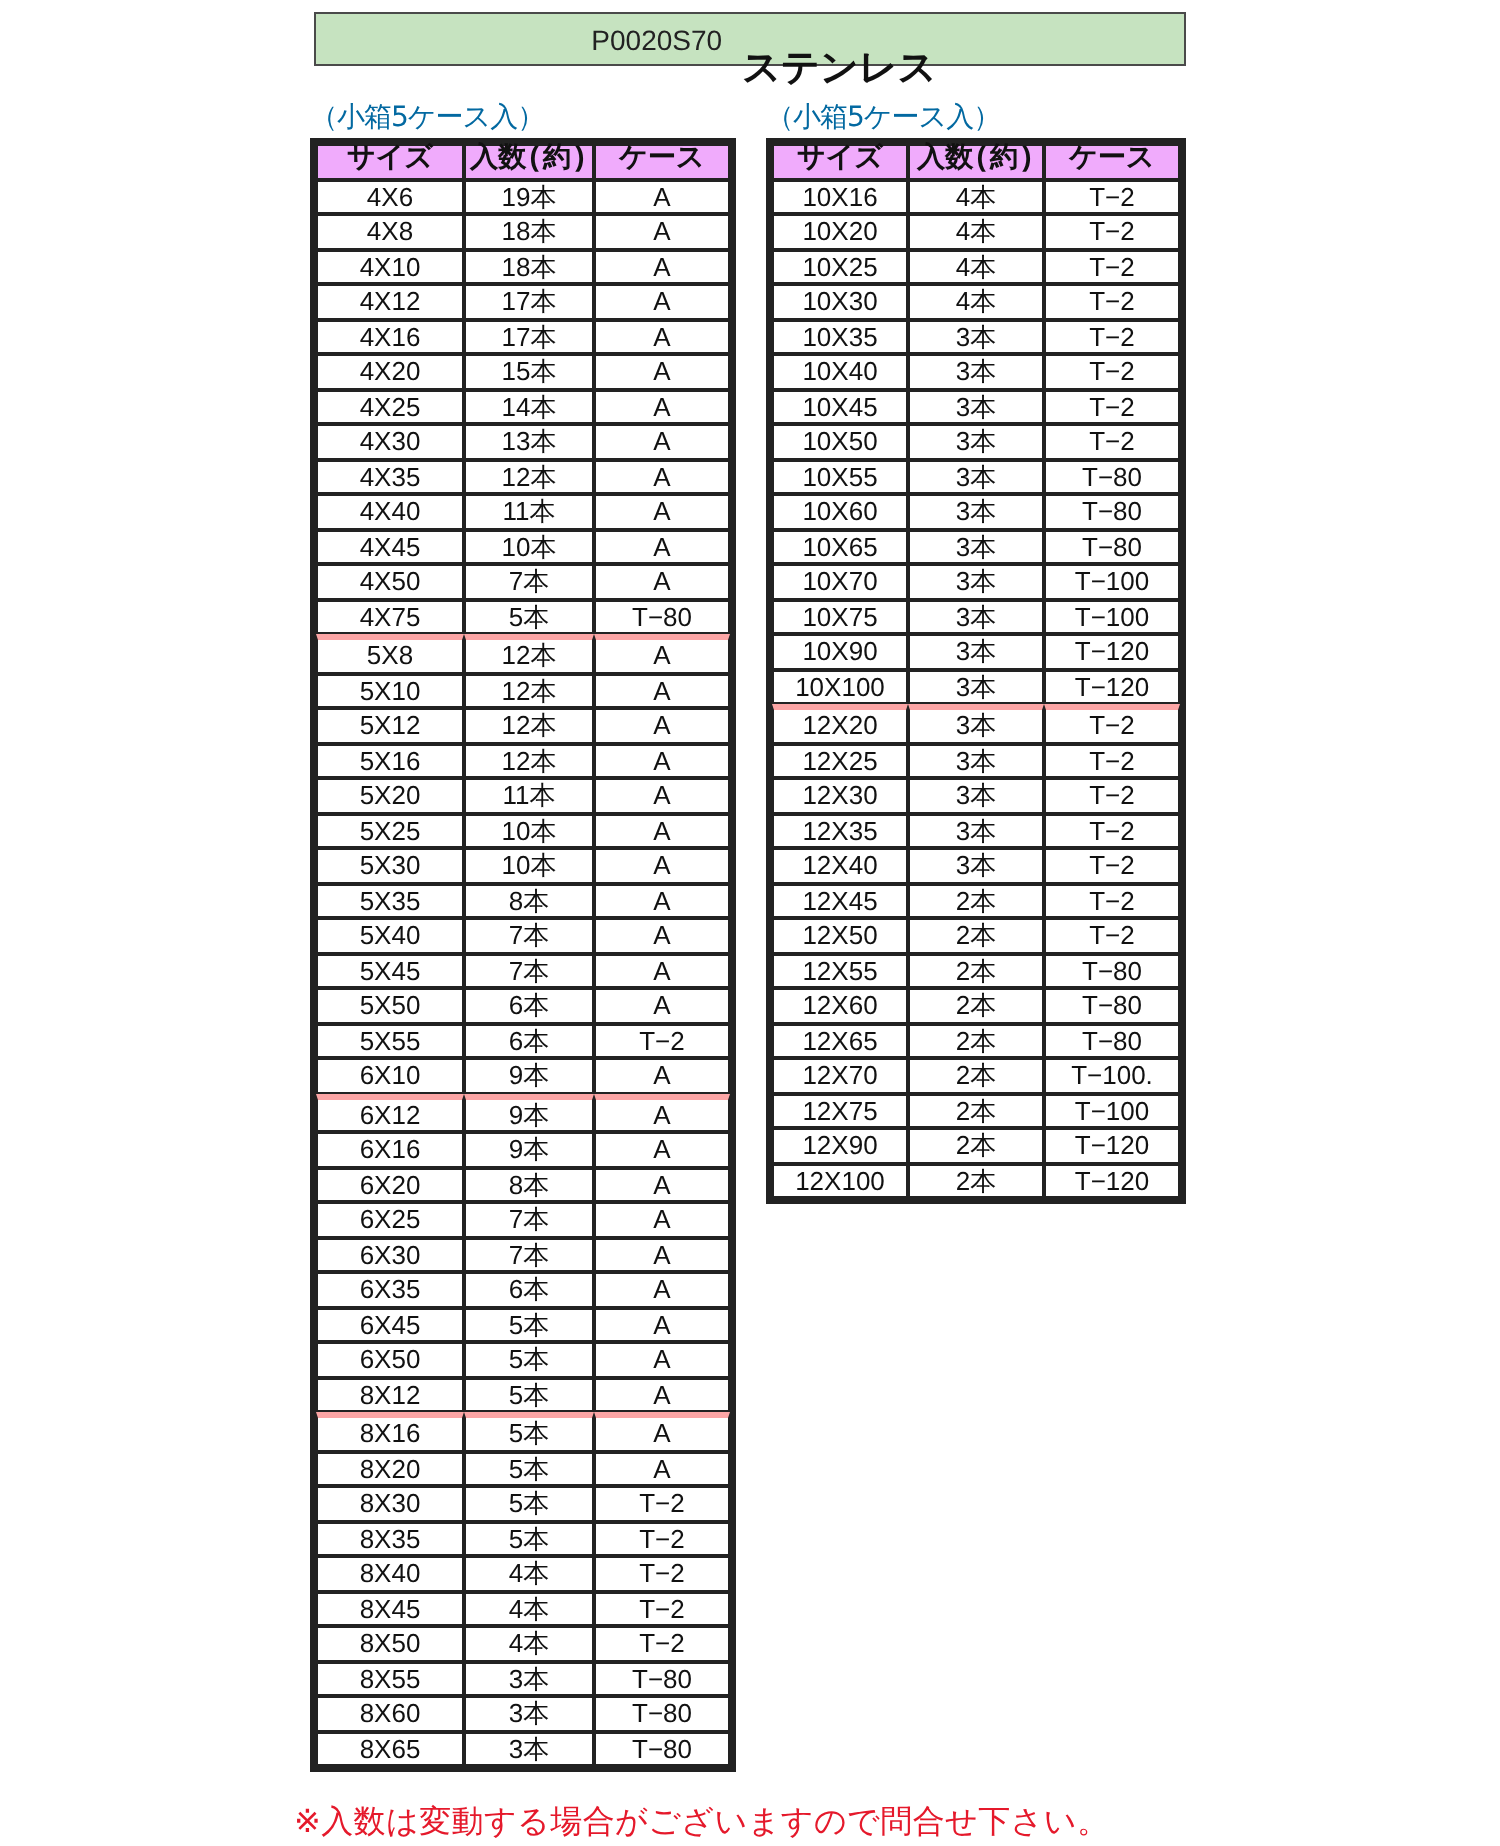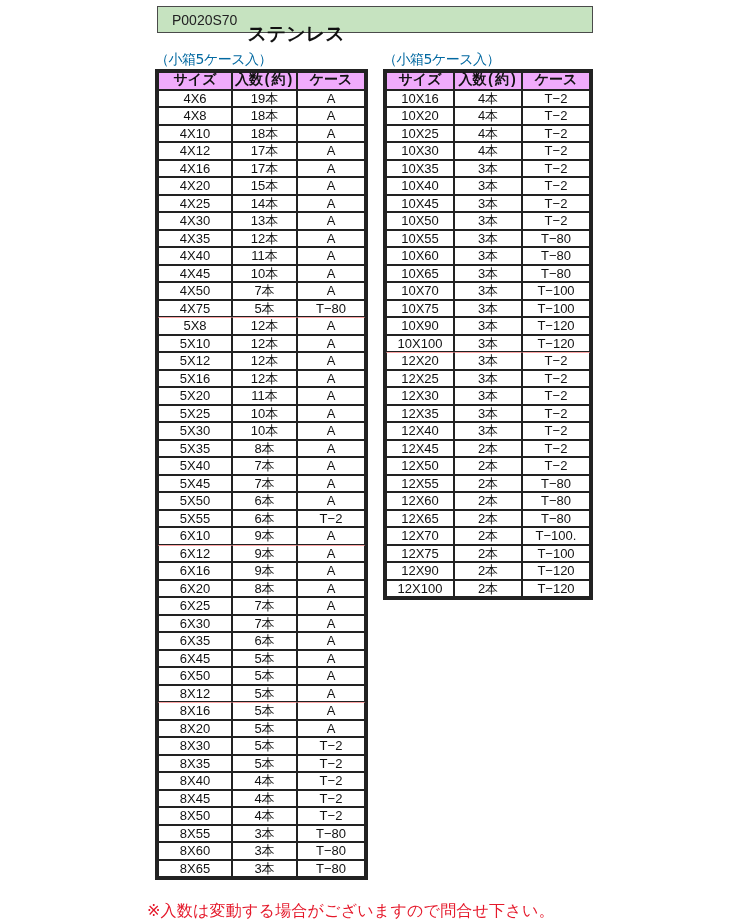--- a/index.html
+++ b/index.html
@@ -1,39 +1,39 @@
 <!DOCTYPE html>
 <html><head>
 <meta charset="utf-8">
 <style>
   html, body { margin:0; padding:0; background:#ffffff; }
   body { width:750px; height:923px; position:relative; overflow:hidden;
          font-family:"DejaVu Sans", "Liberation Sans", sans-serif; color:#111; }
   .title-bar { position:absolute; left:157px; top:6px; width:436px; height:27px;
                background:#c6e3c0; border:1px solid #4a4a4a; box-sizing:border-box;
-               display:flex; align-items:center; }
+               display:flex; align-items:center;justify-content:center; }
   .title-code { font-family:"Liberation Sans", sans-serif; font-size:14px; margin-left:14px; color:#222; }
   .title-name { font-size:19px; font-weight:bold; margin-left:10px; color:#111;margin-top:28px; }
   .block { position:absolute; top:50px; }
   .block-left { left:155px; }
   .block-right { left:383px; }
   .caption { font-size:14px; height:19px; line-height:19px; color:#0369a1; letter-spacing:-0.5px; }
   table.spec { border-collapse:separate; border-spacing:0; background:#222;
                border:3px solid #222; font-family:"Liberation Sans", sans-serif; }
   table.spec td, table.spec th { height:15.5px; padding:0; font-size:13px; line-height:15px;
                                  text-align:center; background:#fff; border:1px solid #222; }
   table.spec th { background:#f0abfc; font-weight:bold; font-family:Liberation Mono, monospace;
                   font-size:14px; color:#111; }
   .block-left td.c1, .block-left th.c1 { width:72px; }
   .block-left td.c2, .block-left th.c2 { width:63px; }
   .block-left td.c3, .block-left th.c3 { width:66px; }
   .block-right td.c1, .block-right th.c1 { width:66px; }
   .block-right td.c2, .block-right th.c2 { width:66px; }
   .block-right td.c3, .block-right th.c3 { width:66px; }
-  tr.group-start td { border-top:1px solid #fca5a5; }
+  tr.group-start td { border-top:3px solid #fca5a5; }
   .note { position:absolute; left:147px; top:901px; font-size:16px; color:#e5192b; letter-spacing:0.2px; }
 </style>
 </head>
 <body>
 
 <div class="title-bar">
   <span class="title-code">P0020S70</span>
   <span class="title-name">ステンレス</span>
 </div>
 

